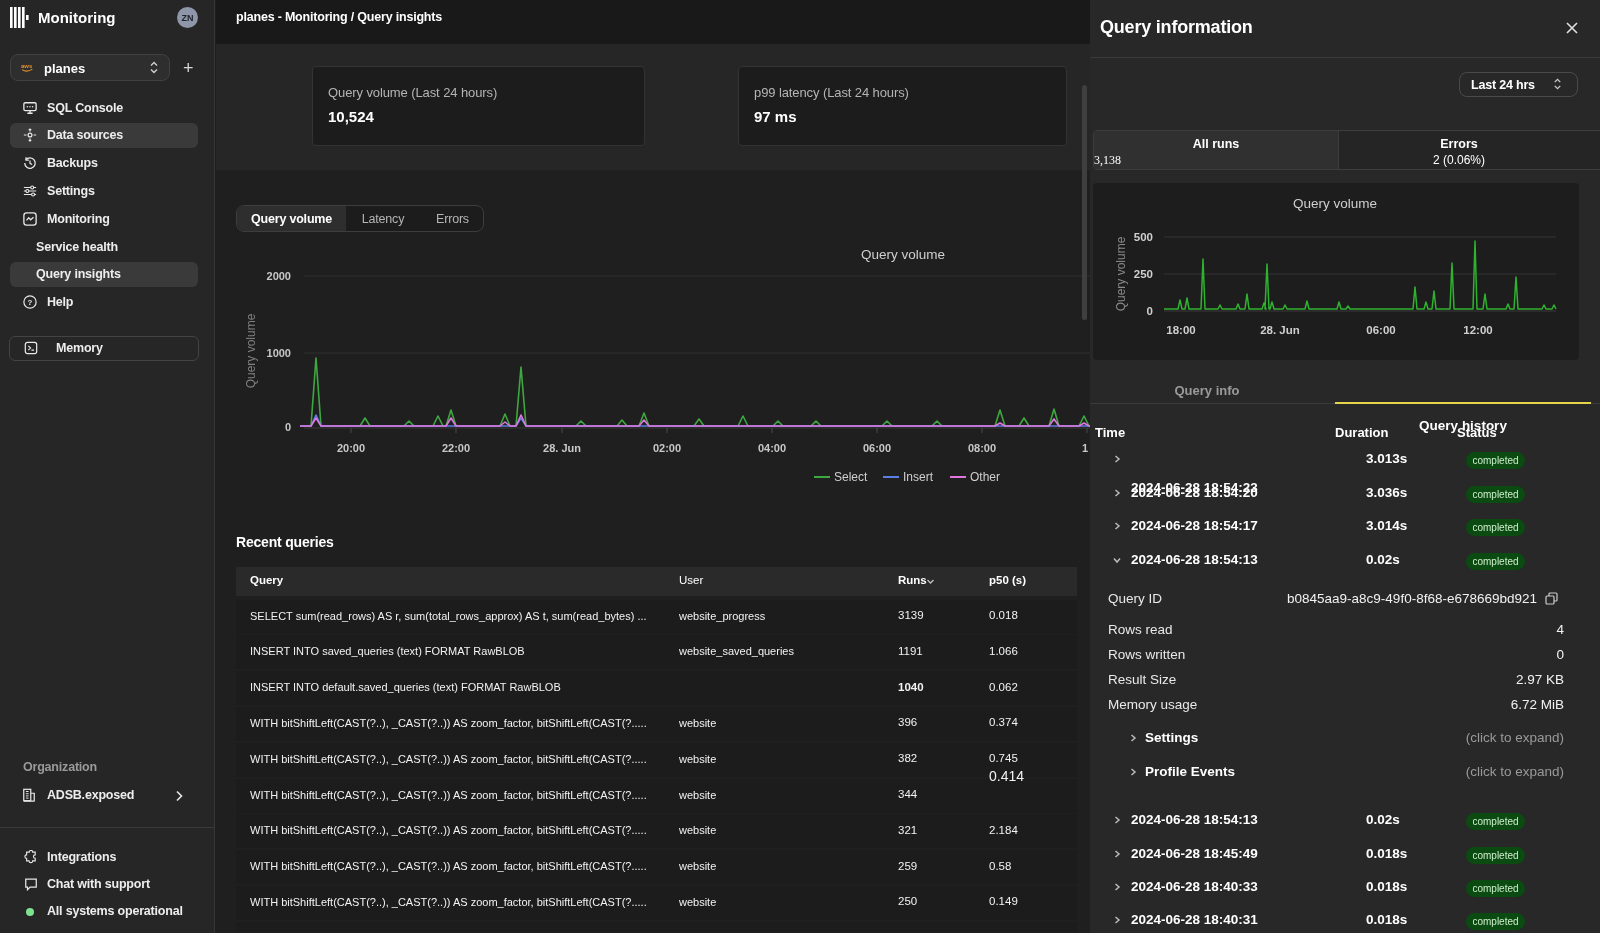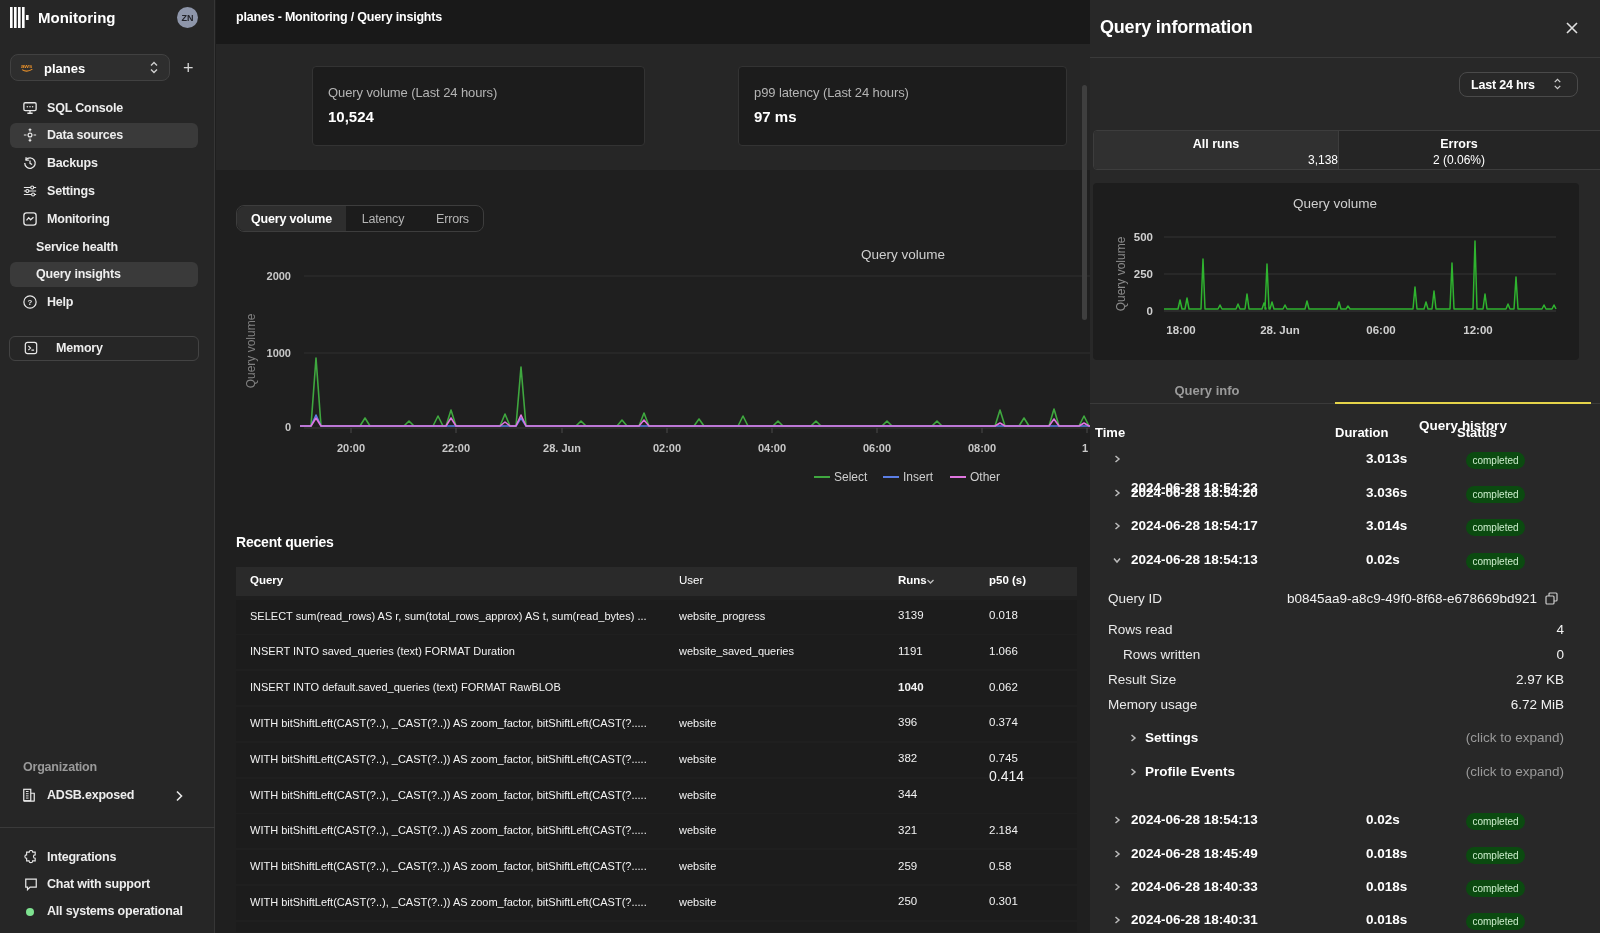--- a/index.html
+++ b/index.html
@@ -203,21 +203,21 @@
     <svg class="abs" style="left:710px; top:578px;" width="9" height="7" viewBox="0 0 9 7">
         <path d="M1.5 2 L4.5 5 L7.5 2" stroke="#c0c0c0" stroke-width="1.3" fill="none"></path>
       </svg>
     <div class="abs" style="left:773px; top:574px; font-size:11.5px; font-weight:700;">p50 (s)</div>
     <div class="abs" style="left:20px; top:599.5px; width:841px; height:34px; background:#1c1c1c;"></div>
     <div class="abs" style="left:34px; top:609.5px; font-size:11px; color:#f2f2f2; white-space:nowrap;">SELECT sum(read_rows) AS r, sum(total_rows_approx) AS t, sum(read_bytes) ...</div>
     <div class="abs" style="left:463px; top:609.5px; font-size:11px; color:#f2f2f2;">website_progress</div>
     <div class="abs" style="left:682px; top:609.0px; font-size:11.5px; color:#f2f2f2;">3139</div>
     <div class="abs" style="left:773px; top:609.0px; font-size:11.5px; color:#f2f2f2;">0.018</div>
     <div class="abs" style="left:20px; top:635.3px; width:841px; height:34px; background:#1c1c1c;"></div>
-    <div class="abs" style="left:34px; top:645.3px; font-size:11px; color:#f2f2f2; white-space:nowrap;">INSERT INTO saved_queries (text) FORMAT Duration</div>
+    <div class="abs" style="left:34px; top:645.3px; font-size:11px; color:#f2f2f2; white-space:nowrap;">INSERT INTO saved_queries (text) FORMAT RawBLOB</div>
     <div class="abs" style="left:463px; top:645.3px; font-size:11px; color:#f2f2f2;">website_saved_queries</div>
     <div class="abs" style="left:682px; top:644.8px; font-size:11.5px; color:#f2f2f2;">1191</div>
     <div class="abs" style="left:773px; top:644.8px; font-size:11.5px; color:#f2f2f2;">1.066</div>
     <div class="abs" style="left:20px; top:671.1px; width:841px; height:34px; background:#1c1c1c;"></div>
     <div class="abs" style="left:34px; top:681.1px; font-size:11px; color:#f2f2f2; white-space:nowrap;">INSERT INTO default.saved_queries (text) FORMAT RawBLOB</div>
     <div class="abs" style="left:682px; top:680.6px; font-size:11.5px; color:#f2f2f2;font-weight:bold;">1040</div>
     <div class="abs" style="left:773px; top:680.6px; font-size:11.5px; color:#f2f2f2;">0.062</div>
     <div class="abs" style="left:20px; top:706.9px; width:841px; height:34px; background:#1c1c1c;"></div>
     <div class="abs" style="left:34px; top:716.9px; font-size:11px; color:#f2f2f2; white-space:nowrap;">WITH bitShiftLeft(CAST(?..), _CAST(?..)) AS zoom_factor, bitShiftLeft(CAST(?.....</div>
     <div class="abs" style="left:463px; top:716.9px; font-size:11px; color:#f2f2f2;">website</div>
@@ -240,21 +240,21 @@
     <div class="abs" style="left:773px; top:823.8px; font-size:11.5px; color:#f2f2f2;">2.184</div>
     <div class="abs" style="left:20px; top:850.1px; width:841px; height:34px; background:#1c1c1c;"></div>
     <div class="abs" style="left:34px; top:860.1px; font-size:11px; color:#f2f2f2; white-space:nowrap;">WITH bitShiftLeft(CAST(?..), _CAST(?..)) AS zoom_factor, bitShiftLeft(CAST(?.....</div>
     <div class="abs" style="left:463px; top:860.1px; font-size:11px; color:#f2f2f2;">website</div>
     <div class="abs" style="left:682px; top:859.6px; font-size:11.5px; color:#f2f2f2;">259</div>
     <div class="abs" style="left:773px; top:859.6px; font-size:11.5px; color:#f2f2f2;">0.58</div>
     <div class="abs" style="left:20px; top:885.9px; width:841px; height:34px; background:#1c1c1c;"></div>
     <div class="abs" style="left:34px; top:895.9px; font-size:11px; color:#f2f2f2; white-space:nowrap;">WITH bitShiftLeft(CAST(?..), _CAST(?..)) AS zoom_factor, bitShiftLeft(CAST(?.....</div>
     <div class="abs" style="left:463px; top:895.9px; font-size:11px; color:#f2f2f2;">website</div>
     <div class="abs" style="left:682px; top:895.4px; font-size:11.5px; color:#f2f2f2;">250</div>
-    <div class="abs" style="left:773px; top:895.4px; font-size:11.5px; color:#f2f2f2;">0.301</div>
+    <div class="abs" style="left:773px; top:895.4px; font-size:11.5px; color:#f2f2f2;">0.149</div>
     <div class="abs" style="left:20px; top:921.7px; width:841px; height:10.799999999999955px; background:#1c1c1c;"></div>
   </div>
 
   <div class="abs" style="left:1082px; top:85px; width:5px; height:235px; border-radius:2.5px; background:#3f3f3f;"></div>
 
   <div id="rpanel" class="abs">
     <div class="abs" style="left:10px; top:17px; font-size:18px; font-weight:700; letter-spacing:-0.2px;">Query information</div>
     <svg class="abs" style="left:475px; top:21px;" width="14" height="14" viewBox="0 0 14 14">
         <path d="M2 2 L12 12 M12 2 L2 12" stroke="#e0e0e0" stroke-width="1.6"></path>
       </svg>
@@ -264,21 +264,21 @@
     <div class="abs" style="left:381px; top:78px; font-size:12.5px; font-weight:600; letter-spacing:-0.2px;">Last 24 hrs</div>
     <svg class="abs" style="left:462px; top:77px;" width="11" height="14" viewBox="0 0 12 15">
         <path d="M3 5.5 L6 2.5 L9 5.5" stroke="#cfcfcf" stroke-width="1.4" fill="none"></path>
         <path d="M3 9.5 L6 12.5 L9 9.5" stroke="#cfcfcf" stroke-width="1.4" fill="none"></path>
       </svg>
 
     <div class="abs" style="left:3px; top:130px; width:566px; height:40px; border:1px solid #3d3d3d; background:#252525; border-radius:4px; overflow:hidden;">
       <div class="abs" style="left:0; top:0; width:244px; height:40px; background:#303030;"></div>
       <div class="abs" style="left:244px; top:0; width:1px; height:40px; background:#3d3d3d;"></div>
       <div class="abs" style="left:0; top:6px; width:244px; text-align:center; font-size:12.5px; font-weight:700;">All runs</div>
-      <div class="abs" style="left:0; top:22px; width:244px; text-align:right; font-size:12px;">3,138</div>
+      <div class="abs" style="left:0; top:22px; width:244px; text-align:left; font-size:12px;font-family:Liberation Serif, serif;">3,138</div>
       <div class="abs" style="left:244px; top:6px; width:242px; text-align:center; font-size:12.5px; font-weight:700;">Errors</div>
       <div class="abs" style="left:244px; top:22px; width:242px; text-align:center; font-size:12px;">2 (0.06%)</div>
     </div>
 
     <div class="abs" style="left:3px; top:183px; width:486px; height:177px; background:#1d1d1d; border-radius:4px;">
       <svg class="abs" style="left:0; top:0;" width="486" height="177" viewBox="0 0 486 177">
         <line x1="71" y1="54" x2="463" y2="54" stroke="#353535" stroke-width="1"></line>
         <line x1="71" y1="91" x2="463" y2="91" stroke="#353535" stroke-width="1"></line>
         <line x1="71" y1="128" x2="463" y2="128" stroke="#3a3a3a" stroke-width="1"></line>
         <text x="242" y="25" text-anchor="middle" font-size="13.5" fill="#cfcfcf">Query volume</text>
@@ -327,21 +327,21 @@
       <div class="abs" style="left:276px; top:551.5px; font-size:13.5px; font-weight:600;">0.02s</div>
       <div class="badge" style="left:376px; top:552.5px;">completed</div>
     <div class="abs" style="left:18px; top:591px; font-size:13.5px; color:#e9e9e9;">Query ID</div>
       <div class="abs" style="left:0; top:591px; width:447px; text-align:right; font-size:13.5px; color:#f2f2f2;">b0845aa9-a8c9-49f0-8f68-e678669bd921</div>
       <svg class="abs" style="left:455px; top:592px;" width="13" height="13" viewBox="0 0 13 13">
         <rect x="4" y="1" width="8" height="8" rx="1" fill="none" stroke="#ccc" stroke-width="1.2"></rect>
         <rect x="1" y="4" width="8" height="8" rx="1" fill="#282828" stroke="#ccc" stroke-width="1.2"></rect>
       </svg>
     <div class="abs" style="left:18px; top:621.5px; font-size:13.5px; color:#e9e9e9;">Rows read</div>
       <div class="abs" style="left:0; top:621.5px; width:474px; text-align:right; font-size:13.5px; color:#f2f2f2;">4</div>
-    <div class="abs" style="left:18px; top:646.5px; font-size:13.5px; color:#e9e9e9;margin-left:15px;">Rows written</div>
+    <div class="abs" style="left:18px; top:646.5px; font-size:13.5px; color:#e9e9e9;">Rows written</div>
       <div class="abs" style="left:0; top:646.5px; width:474px; text-align:right; font-size:13.5px; color:#f2f2f2;">0</div>
     <div class="abs" style="left:18px; top:671.5px; font-size:13.5px; color:#e9e9e9;">Result Size</div>
       <div class="abs" style="left:0; top:671.5px; width:474px; text-align:right; font-size:13.5px; color:#f2f2f2;">2.97 KB</div>
     <div class="abs" style="left:18px; top:697px; font-size:13.5px; color:#e9e9e9;">Memory usage</div>
       <div class="abs" style="left:0; top:697px; width:474px; text-align:right; font-size:13.5px; color:#f2f2f2;">6.72 MiB</div>
     <svg class="abs" style="left:38px; top:733px;" width="10" height="10" viewBox="0 0 10 10">
         <path d="M3.5 2 L7 5 L3.5 8" stroke="#bbb" stroke-width="1.5" fill="none"></path>
       </svg>
       <div class="abs" style="left:55px; top:730px; font-size:13.5px; font-weight:600;">Settings</div>
       <div class="abs" style="left:0; top:730px; width:474px; text-align:right; font-size:13.5px; color:#9a9a9a;">(click to expand)</div>

